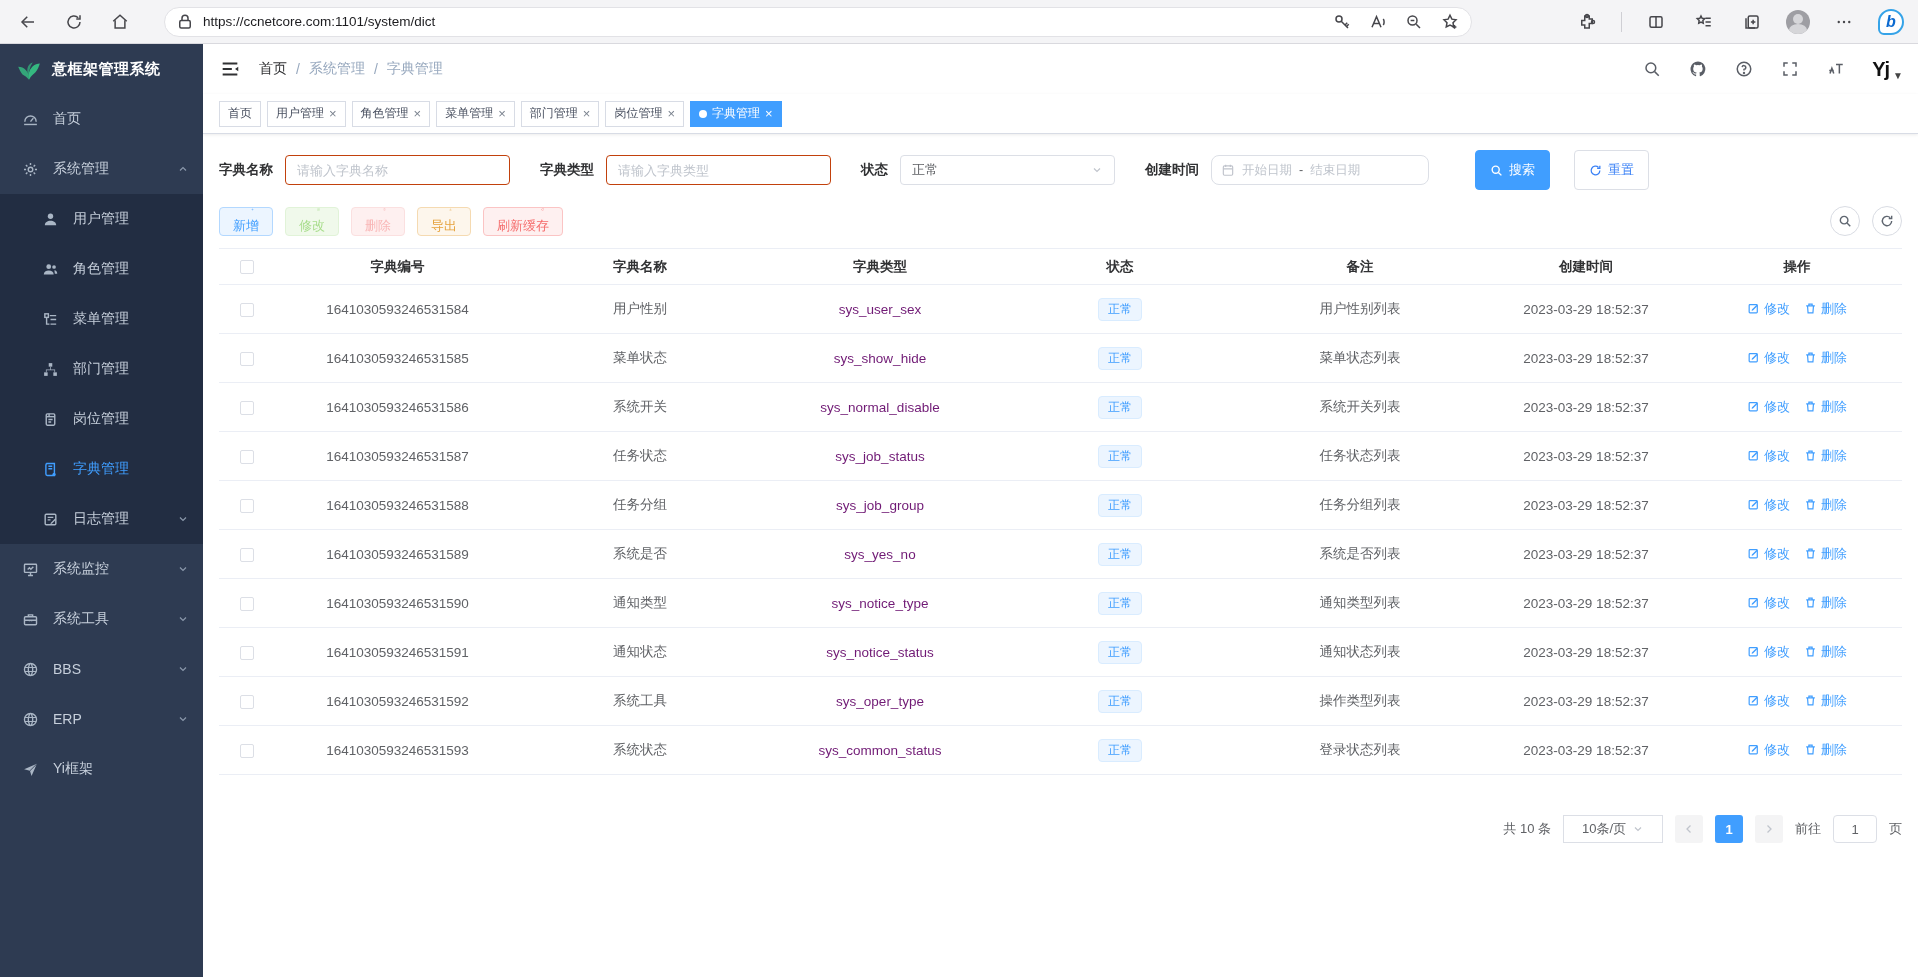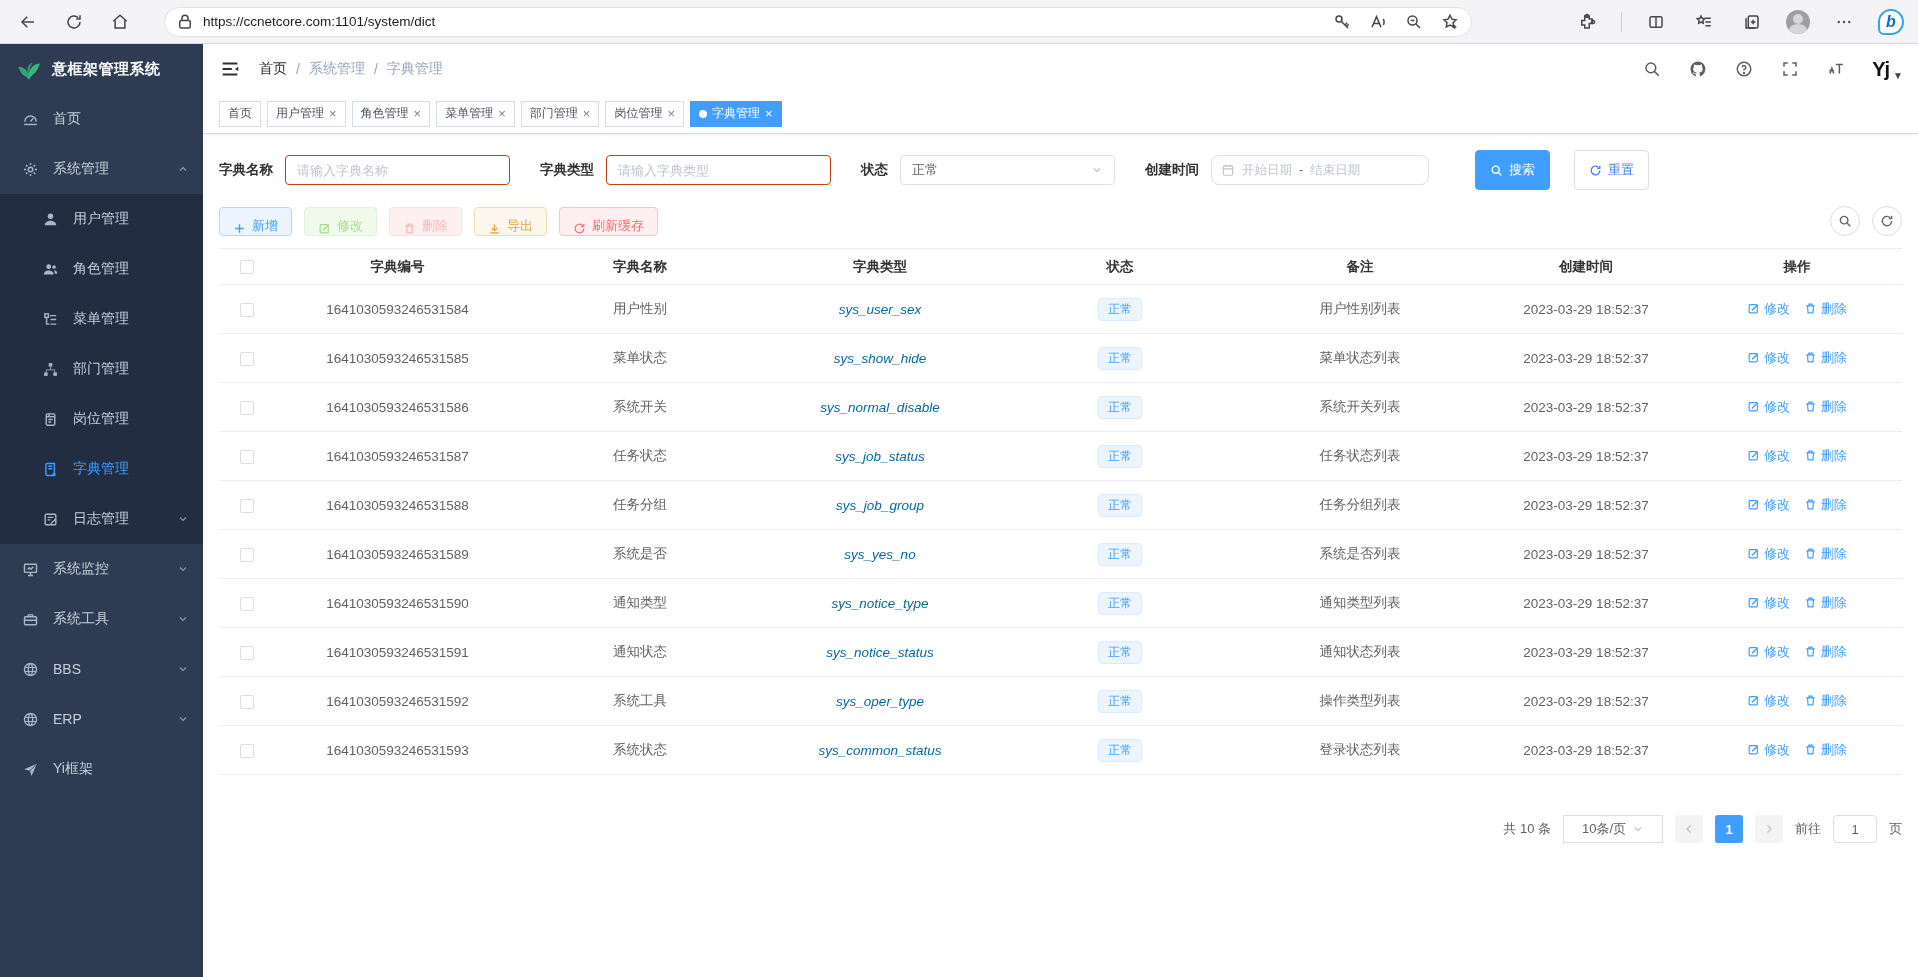--- a/index.html
+++ b/index.html
@@ -90,40 +90,40 @@
   .f-date .cal svg { width:14px; height:14px; }
   .f-date .d-sep { color:#606266; }
   .btn { height:40px; border-radius:4px; font-size:13px; display:inline-flex; align-items:center;
     gap:6px; padding:0 14px; cursor:pointer; border:1px solid transparent; font-family:inherit; }
   .btn svg { width:13px; height:13px; }
   .btn-search { background:#409eff; border-color:#409eff; color:#fff; margin-left:46px; }
   .btn-reset { background:#fff; border-color:#dcdfe6; color:#3b82f6; margin-left:24px; }
 
   .toolbar-row { display:flex; align-items:center; margin-bottom:12px; }
   .tb-btn { height:29px; border-radius:4px; font-size:13px; display:inline-flex; align-items:flex-end;
-    gap:6px; padding:0 13px; cursor:pointer; border:1px solid; margin-right:12px; font-family:Liberation Mono, monospace; }
+    gap:6px; padding:0 13px; cursor:pointer; border:1px solid; margin-right:12px; font-family:Liberation Mono, monospace;flex-direction:column; }
   .tb-btn svg { width:13px; height:13px; }
   .tb-add    { background:#ecf5ff; border-color:#b3d8ff; color:#409eff; }
   .tb-edit   { background:#f0f9eb; border-color:#e1f3d8; color:#a8dd8c; cursor:not-allowed; }
   .tb-del    { background:#fef0f0; border-color:#fbe0e0; color:#f9b6b6; cursor:not-allowed; }
   .tb-export { background:#fdf6ec; border-color:#f5dab1; color:#e6a23c; }
   .tb-cache  { background:#fef0f0; border-color:#fbc4c4; color:#f56c6c; }
   .tool-circles { margin-left:auto; display:flex; gap:12px; }
   .circle-btn { width:30px; height:30px; border-radius:50%; border:1px solid #d9dce3; background:#fff;
     display:flex; align-items:center; justify-content:center; color:#5f6670; cursor:pointer; }
   .circle-btn svg { width:14px; height:14px; }
 
   
   table.data { width:100%; border-collapse:collapse; font-size:13.5px; color:#606266; table-layout:fixed; }
   table.data th { height:36px; font-weight:bold; color:#303133; font-size:13.5px;
     border-top:1px solid #ebeef5; border-bottom:1px solid #ebeef5; text-align:center; }
   table.data td { height:49px; border-bottom:1px solid #ebeef5; text-align:center; }
   .cbx { display:inline-block; width:14px; height:14px; border:1px solid #dcdfe6; border-radius:2px;
     background:#fff; cursor:pointer; vertical-align:middle; }
-  a.type-link { color:#0369a1; text-decoration:none; cursor:pointer;font-style:italic; }
+  a.type-link { color:#701a75; text-decoration:none; cursor:pointer; }
   .status-tag { display:inline-block; height:23px; line-height:21px; padding:0 9px; font-size:12px;
     background:#ecf5ff; border:1px solid #d9ecff; color:#409eff; border-radius:4px; }
   .op-link { color:#409eff; cursor:pointer; display:inline-flex; align-items:center; gap:4px; font-size:13px; }
   .op-link svg { width:13px; height:13px; }
   .op-link + .op-link { margin-left:14px; }
 
   
   .pager { display:flex; justify-content:flex-end; align-items:center; margin-top:40px;
     font-size:13px; color:#606266; gap:12px; }
   .pg-size { width:100px; height:28px; border:1px solid #dcdfe6; border-radius:0;

